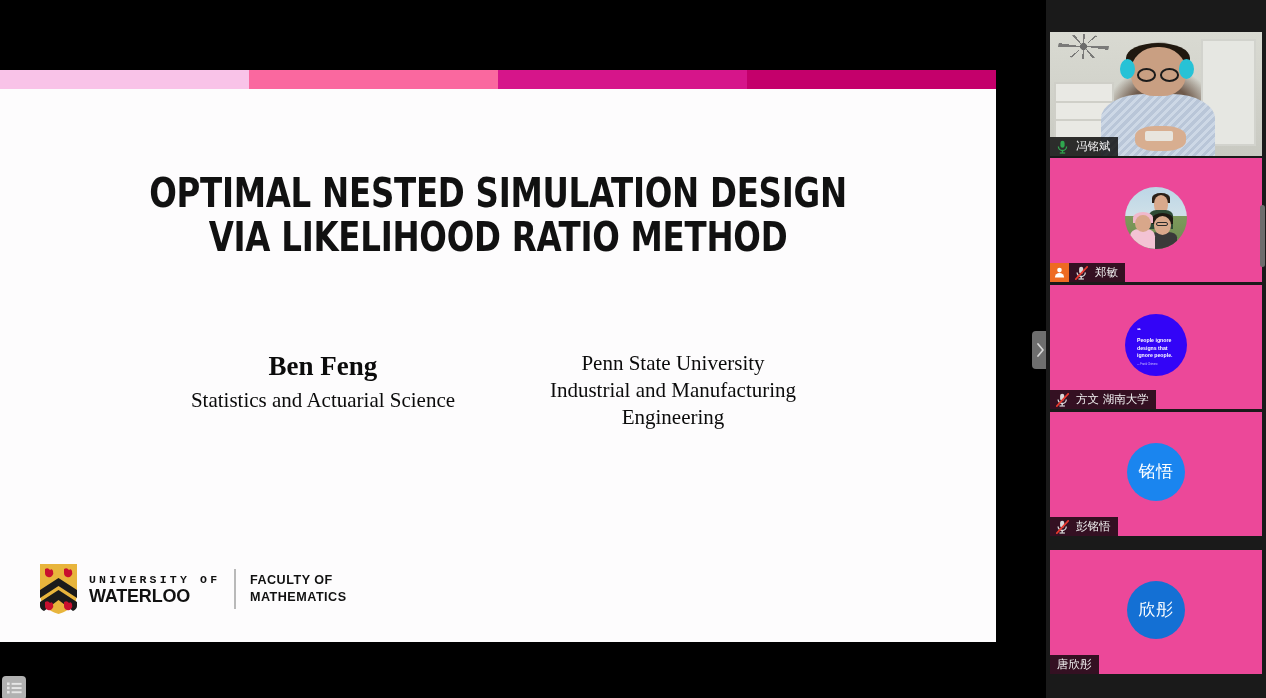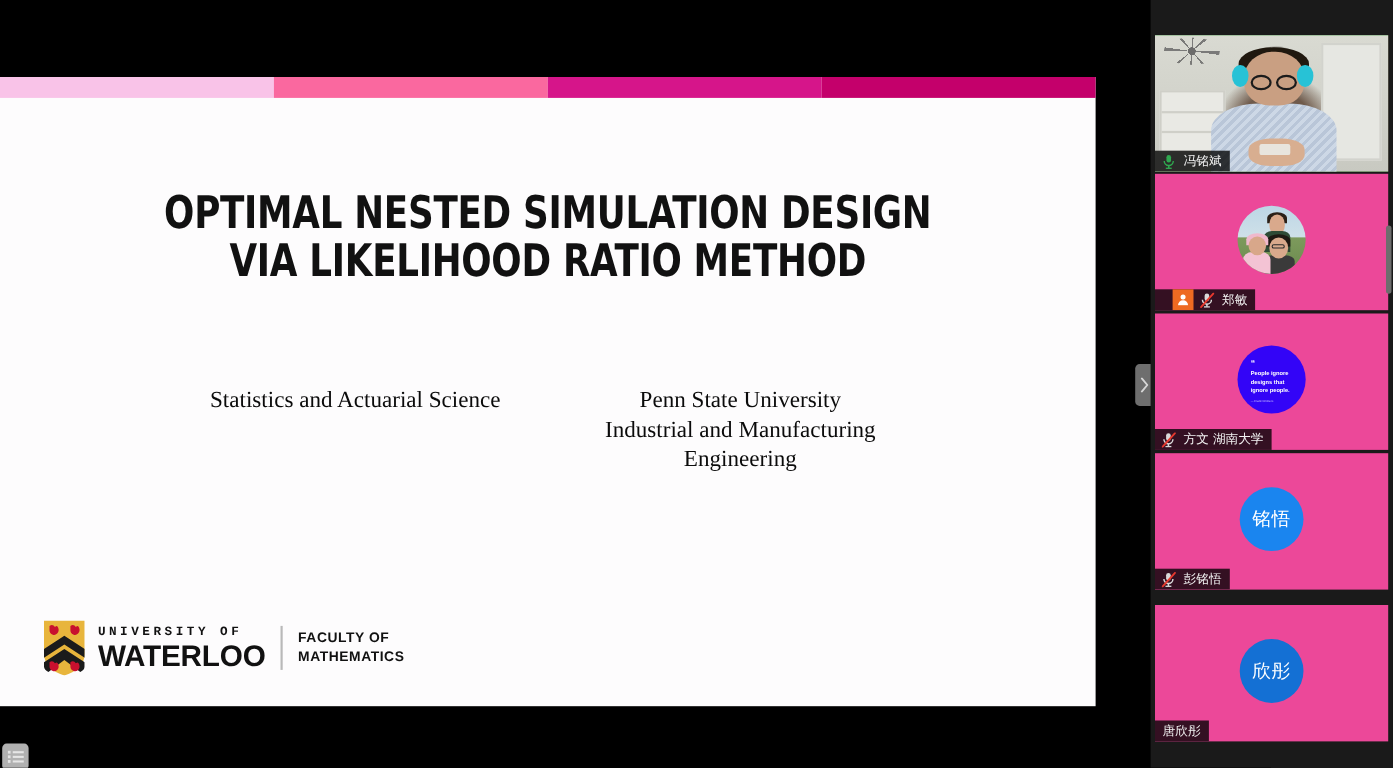--- a/index.html
+++ b/index.html
@@ -50,21 +50,21 @@
   #logo { position:absolute; left:40px; bottom:28px; display:flex; align-items:center; }
   #shield { width:37px; height:50px; margin-right:12px; flex:0 0 auto; }
   #logo-words { display:flex; align-items:center; }
   #logo-uw { text-align:left; }
   .uw-sm {
     font-family:Liberation Mono, monospace;
     font-size:11.5px; font-weight:700; letter-spacing:3.2px; color:#111; line-height:1.25;
   }
   .uw-lg {
     font-family:"Liberation Sans","DejaVu Sans",sans-serif;
-    font-size:27px; font-weight:700; letter-spacing:-0.2px; color:#111; line-height:1.0;
+    font-size:18px; font-weight:700; letter-spacing:-0.2px; color:#111; line-height:1.0;
   }
   #logo-div { width:1.6px; height:40px; background:#b9b9b9; margin:0 14px; }
   #logo-fac {
     font-family:"Liberation Sans","DejaVu Sans",sans-serif;
     font-size:12.6px; font-weight:700; letter-spacing:0.5px; color:#111; line-height:1.32;
     white-space:pre-line;
   }
 
   
   #list-icon {
@@ -157,21 +157,21 @@
     font-family:"DejaVu Sans","Liberation Sans",sans-serif;
   }
 
   
   .namebar {
     position:absolute; left:0; bottom:0; height:19px;
     display:flex; align-items:center;
     background:rgba(0,0,0,.78);
     padding:0 7px 0 0;
   }
-  .namebar.withbadge { padding-left:16px; }
+  .namebar.withbadge { padding-left:0; }
   .host-badge {
     width:19px; height:19px; background:#ee6a22;
     display:flex; align-items:center; justify-content:center; flex:0 0 auto;
   }
   .mic { width:17px; height:19px; display:flex; align-items:center; justify-content:center; flex:0 0 auto; margin-left:4px; }
   .pname {
     color:#f2f2f2; font-size:11.5px; margin-left:5px; white-space:nowrap;
     font-family:"DejaVu Sans","Liberation Sans",sans-serif;
   }
   .namebar.plain .pname { margin-left:7px; }
@@ -199,20 +199,21 @@
           <div style="background: rgb(250, 104, 159); width: 25%;"></div>
           <div style="background: rgb(214, 21, 138); width: 25%;"></div>
           <div style="background: rgb(196, 0, 107); width: 25%;"></div>
         </div>
 
       <div id="slide-title">OPTIMAL NESTED SIMULATION DESIGN
 VIA LIKELIHOOD RATIO METHOD</div>
 
       <div id="authors">
         <div class="author-col">
+          <div class="author-name">Ben Feng</div>
           <div class="author-aff">Statistics and Actuarial Science</div>
         </div>
         <div class="author-col">
           <div class="author-aff">Penn State University</div>
           <div class="author-aff">Industrial and Manufacturing Engineering</div>
         </div>
       </div>
 
       <div id="logo">
         <svg id="shield" viewBox="0 0 37 50">

